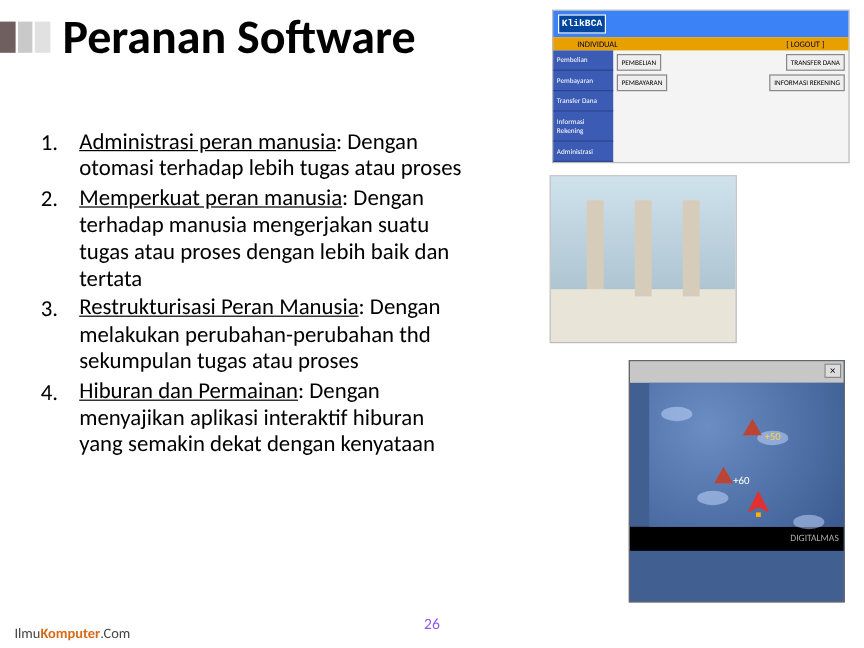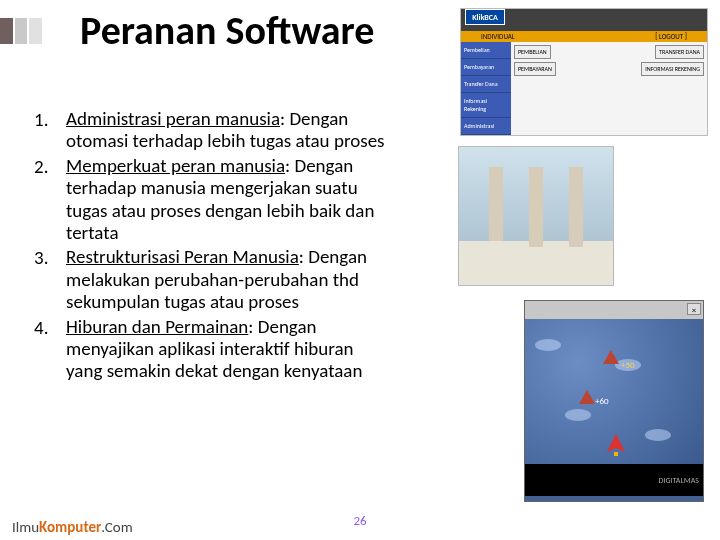--- a/index.html
+++ b/index.html
@@ -2,33 +2,33 @@
 <html><head>
 <meta charset="utf-8">
 <style>
   * { margin: 0; padding: 0; box-sizing: border-box; }
   body { width: 720px; height: 540px; background: #fff; font-family: Calibri, Arial, sans-serif; position: relative; overflow: hidden; }
   .tab { position: absolute; left: 0; top: 18px; width: 44px; height: 26px; display: flex; }
   .tab span { flex: 1; margin-right: 2px; }
   .tab span:nth-child(1){ background:#6f5f5f; }
   .tab span:nth-child(2){ background:#c9c9c9; }
   .tab span:nth-child(3){ background:#e1e1e1; }
-  .title { position: absolute; left: 52px; top: 6px; font-size: 40px; color: #000; letter-spacing: 0; margin-left: 28px; }
+  .title { position: absolute; left: 52px; top: 6px; font-size: 40px; color: #000; letter-spacing: 0; }
   .list { position: absolute; left: 34px; top: 108px; width: 358px; }
   .item { display: flex; margin-bottom: 2px; }
   .num { width: 32px; font-size: 19px; color:#000; }
   .txt { flex: 1; font-size: 19px; line-height: 1.18; color:#000; }
   .under { text-decoration: underline; }
-  .footer-logo { position: absolute; left: 12px; bottom: 4px; font-size: 15px; color:#444; }
+  .footer-logo { position: absolute; left: 12px; bottom: 4px; font-size: 12px; color:#444; }
   .footer-logo b { color:#d86a17; font-weight:bold; }
   .page-num { position: absolute; left: 50%; bottom: 12px; transform: translateX(-50%); font-size: 13px; color:#8b5cf6; }
 
   
   .panel1 { position:absolute; right:12px; top:8px; width:248px; height:128px; background:#f4f4f4; border:1px solid #bbb; font-size:7px; }
-  .p1-header { height:22px; background:#404040; display:flex; align-items:flex-start; }
+  .p1-header { height:22px; background:#3b82f6; display:flex; align-items:center;font-family:Liberation Mono, monospace; }
   .p1-logo { width:40px; height:16px; background:#0046a0; color:#fff; font-size:8px; font-weight:bold; display:flex; align-items:center; justify-content:center; margin-left:4px; border:1px solid #fff; }
   .p1-bar { background:#e7a000; color:#003; font-size:7px; padding:1px 20px; display:flex; }
   .p1-body { display:flex; }
   .p1-side { width:50px; background:#3b5bb5; display:flex; flex-direction:column; }
   .p1-side div { color:#fff; font-size:6px; padding:4px 3px; border-bottom:1px solid #2a4490; }
   .p1-main { flex:1; padding:3px; }
   .p1-row { display:flex; gap:4px; margin-bottom:3px; }
   .p1-btn { background:#eee; border:1px solid #888; font-size:6px; padding:2px 3px; }
   .p1-blue { color:#0046a0; font-size:7px; margin-bottom:3px; }
 
@@ -36,28 +36,28 @@
   .panel2::before, .panel2::after { content:""; position:absolute; width:14px; height:80px; background:#d7ccb9; }
   .panel2::before { left:30px; top:20px; }
   .panel2::after { left:70px; top:20px; }
   .shelf { position:absolute; left:110px; top:20px; width:14px; height:80px; background:#d7ccb9; }
   .floor { position:absolute; left:0; bottom:0; width:100%; height:44px; background:#e8e4d8; }
 
   .panel3 { position:absolute; right:16px; top:300px; width:180px; height:202px; background:#415f91; border:1px solid #666; }
   .p3-top { height:18px; background:#c7c7c7; position:relative; }
   .p3-x { position:absolute; right:2px; top:2px; width:14px; height:12px; background:#ddd; border:1px solid #888; font-size:9px; text-align:center; line-height:11px; }
   .p3-num { position:absolute; right:4px; top:20px; font-size:9px; color:#000; background:#fff; border:1px solid #888; padding:0 2px; }
-  .p3-sky { position:relative; height:145px; background:radial-gradient(circle at 30% 30%, #6b8dc4, #3a5a8f); }
+  .p3-sky { position:relative; height:120px; background:radial-gradient(circle at 30% 30%, #6b8dc4, #3a5a8f);margin-left:16px; }
   .cloud { position:absolute; width:26px; height:12px; background:rgba(200,220,255,0.5); border-radius:50%; }
   .ship { position:absolute; width:18px; height:22px; }
   .ship svg { width:100%; height:100%; }
   .enemy { position:absolute; width:16px; height:14px; }
   .score { position:absolute; font-size:9px; color:#fff; }
   .score.y { color:#ffd040; }
-  .p3-bot { height:32px; background:#000; color:#aaa; font-size:8px; display:flex; align-items:center; justify-content:flex-end; padding:0 4px; }
+  .p3-bot { height:20px; background:#000; color:#aaa; font-size:8px; display:flex; align-items:center; justify-content:flex-end; padding:0 4px; }
 </style>
 </head>
 <body>
 
 <div class="tab">
     <span></span>
     <span></span>
     <span></span>
   </div>
 

